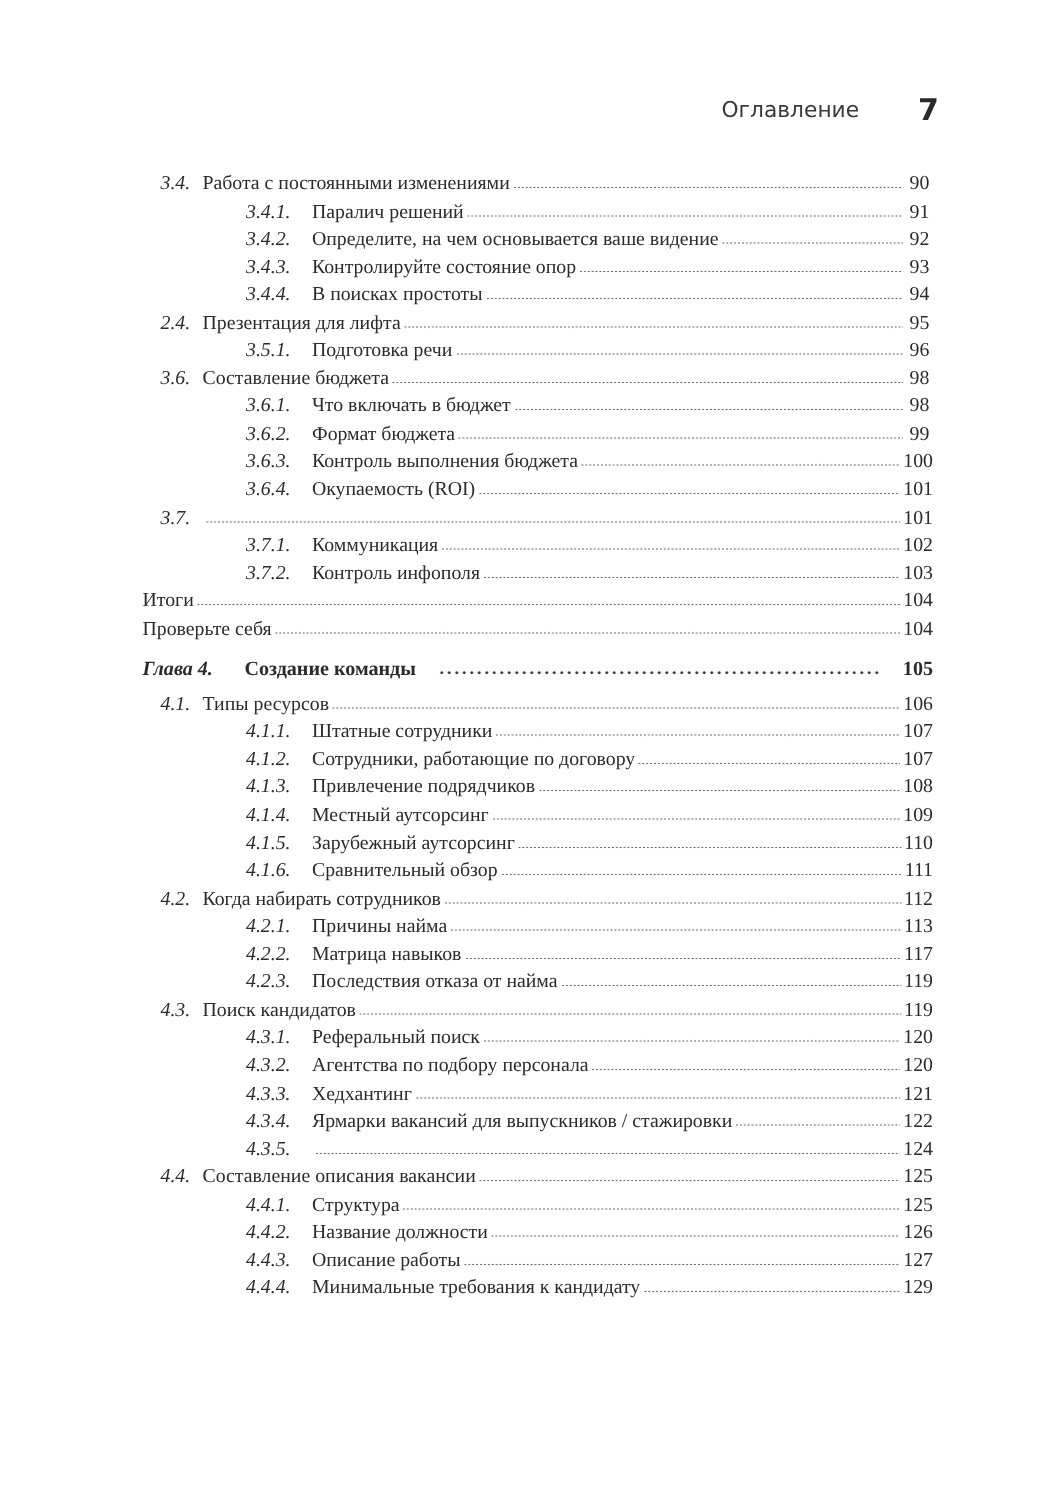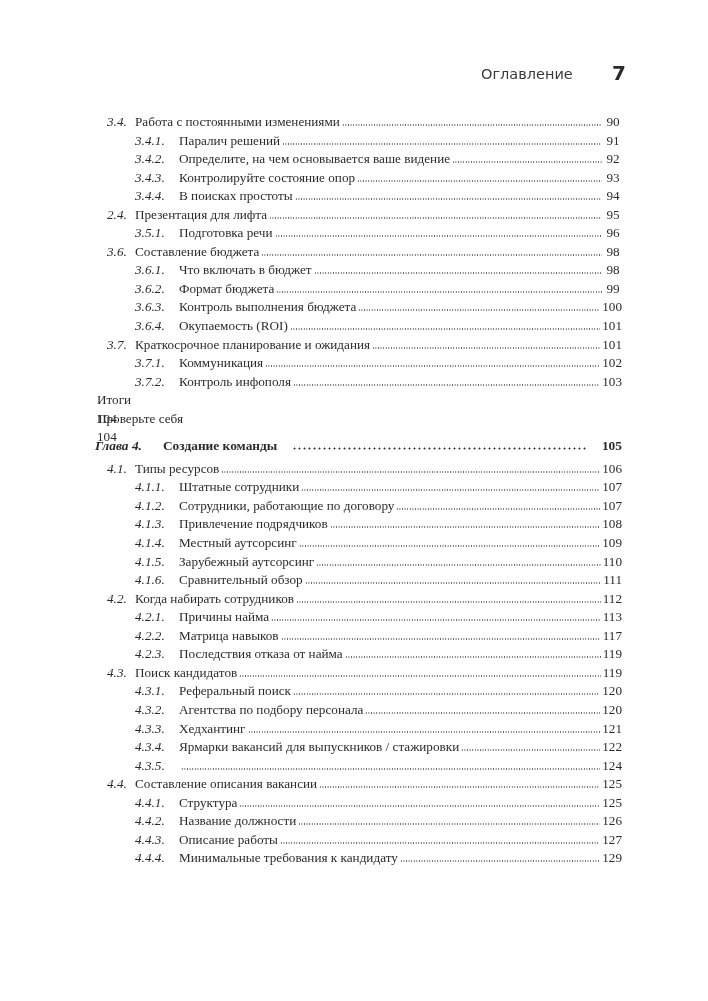--- a/index.html
+++ b/index.html
@@ -20,24 +20,24 @@
   }
   .toc {
     position:absolute; top:113px; left:95px; width:527px;
   }
   .row {
     display:flex; align-items:baseline; height:18.55px; line-height:18.55px;
     font-size:13.2px; white-space:nowrap;
   }
   .row.l1 { padding-left:12px; }
   .row.l2 { padding-left:40px; }
-  .row.l0 { padding-left:0;flex-direction:column; }
+  .row.l0 { padding-left:0; }
   .row .num { display:inline-block;font-style:italic; }
   .row.l1 .num { width:28px; }
-  .row.l2 .num { width:44px; }
+  .row.l2 .num { width:44px;margin-left:29px; }
   .row.chapter { font-weight:bold; font-size:13.4px; margin-top:9px; margin-bottom:4px; padding-left:0;gap:13px; }
   .row.chapter .num { width:auto; margin-right:8px; }
   .title { flex:0 0 auto; }
   .leader {
     flex:1 1 auto; margin:0 2px; height:10px; position:relative; top:0;
     background-image: radial-gradient(circle, #6a6a6a 0.55px, transparent 0.75px);
     background-size:2.6px 2px; background-repeat:repeat-x; background-position:0 8px;
   }
   .row.chapter .leader {
     background-image: radial-gradient(circle, #333 0.9px, transparent 1.1px);
@@ -121,21 +121,20 @@
       <span class="page">100</span>
     </div>
     <div class="row l2">
       <span class="num">3.6.4.</span>
       <span class="title">Окупаемость (ROI)</span>
       <span class="leader"></span>
       <span class="page">101</span>
     </div>
     <div class="row l1">
       <span class="num">3.7.</span>
-      <span class="title">Краткосрочное планирование и ожидания</span>
       <span class="leader"></span>
       <span class="page">101</span>
     </div>
     <div class="row l2">
       <span class="num">3.7.1.</span>
       <span class="title">Коммуникация</span>
       <span class="leader"></span>
       <span class="page">102</span>
     </div>
     <div class="row l2">

